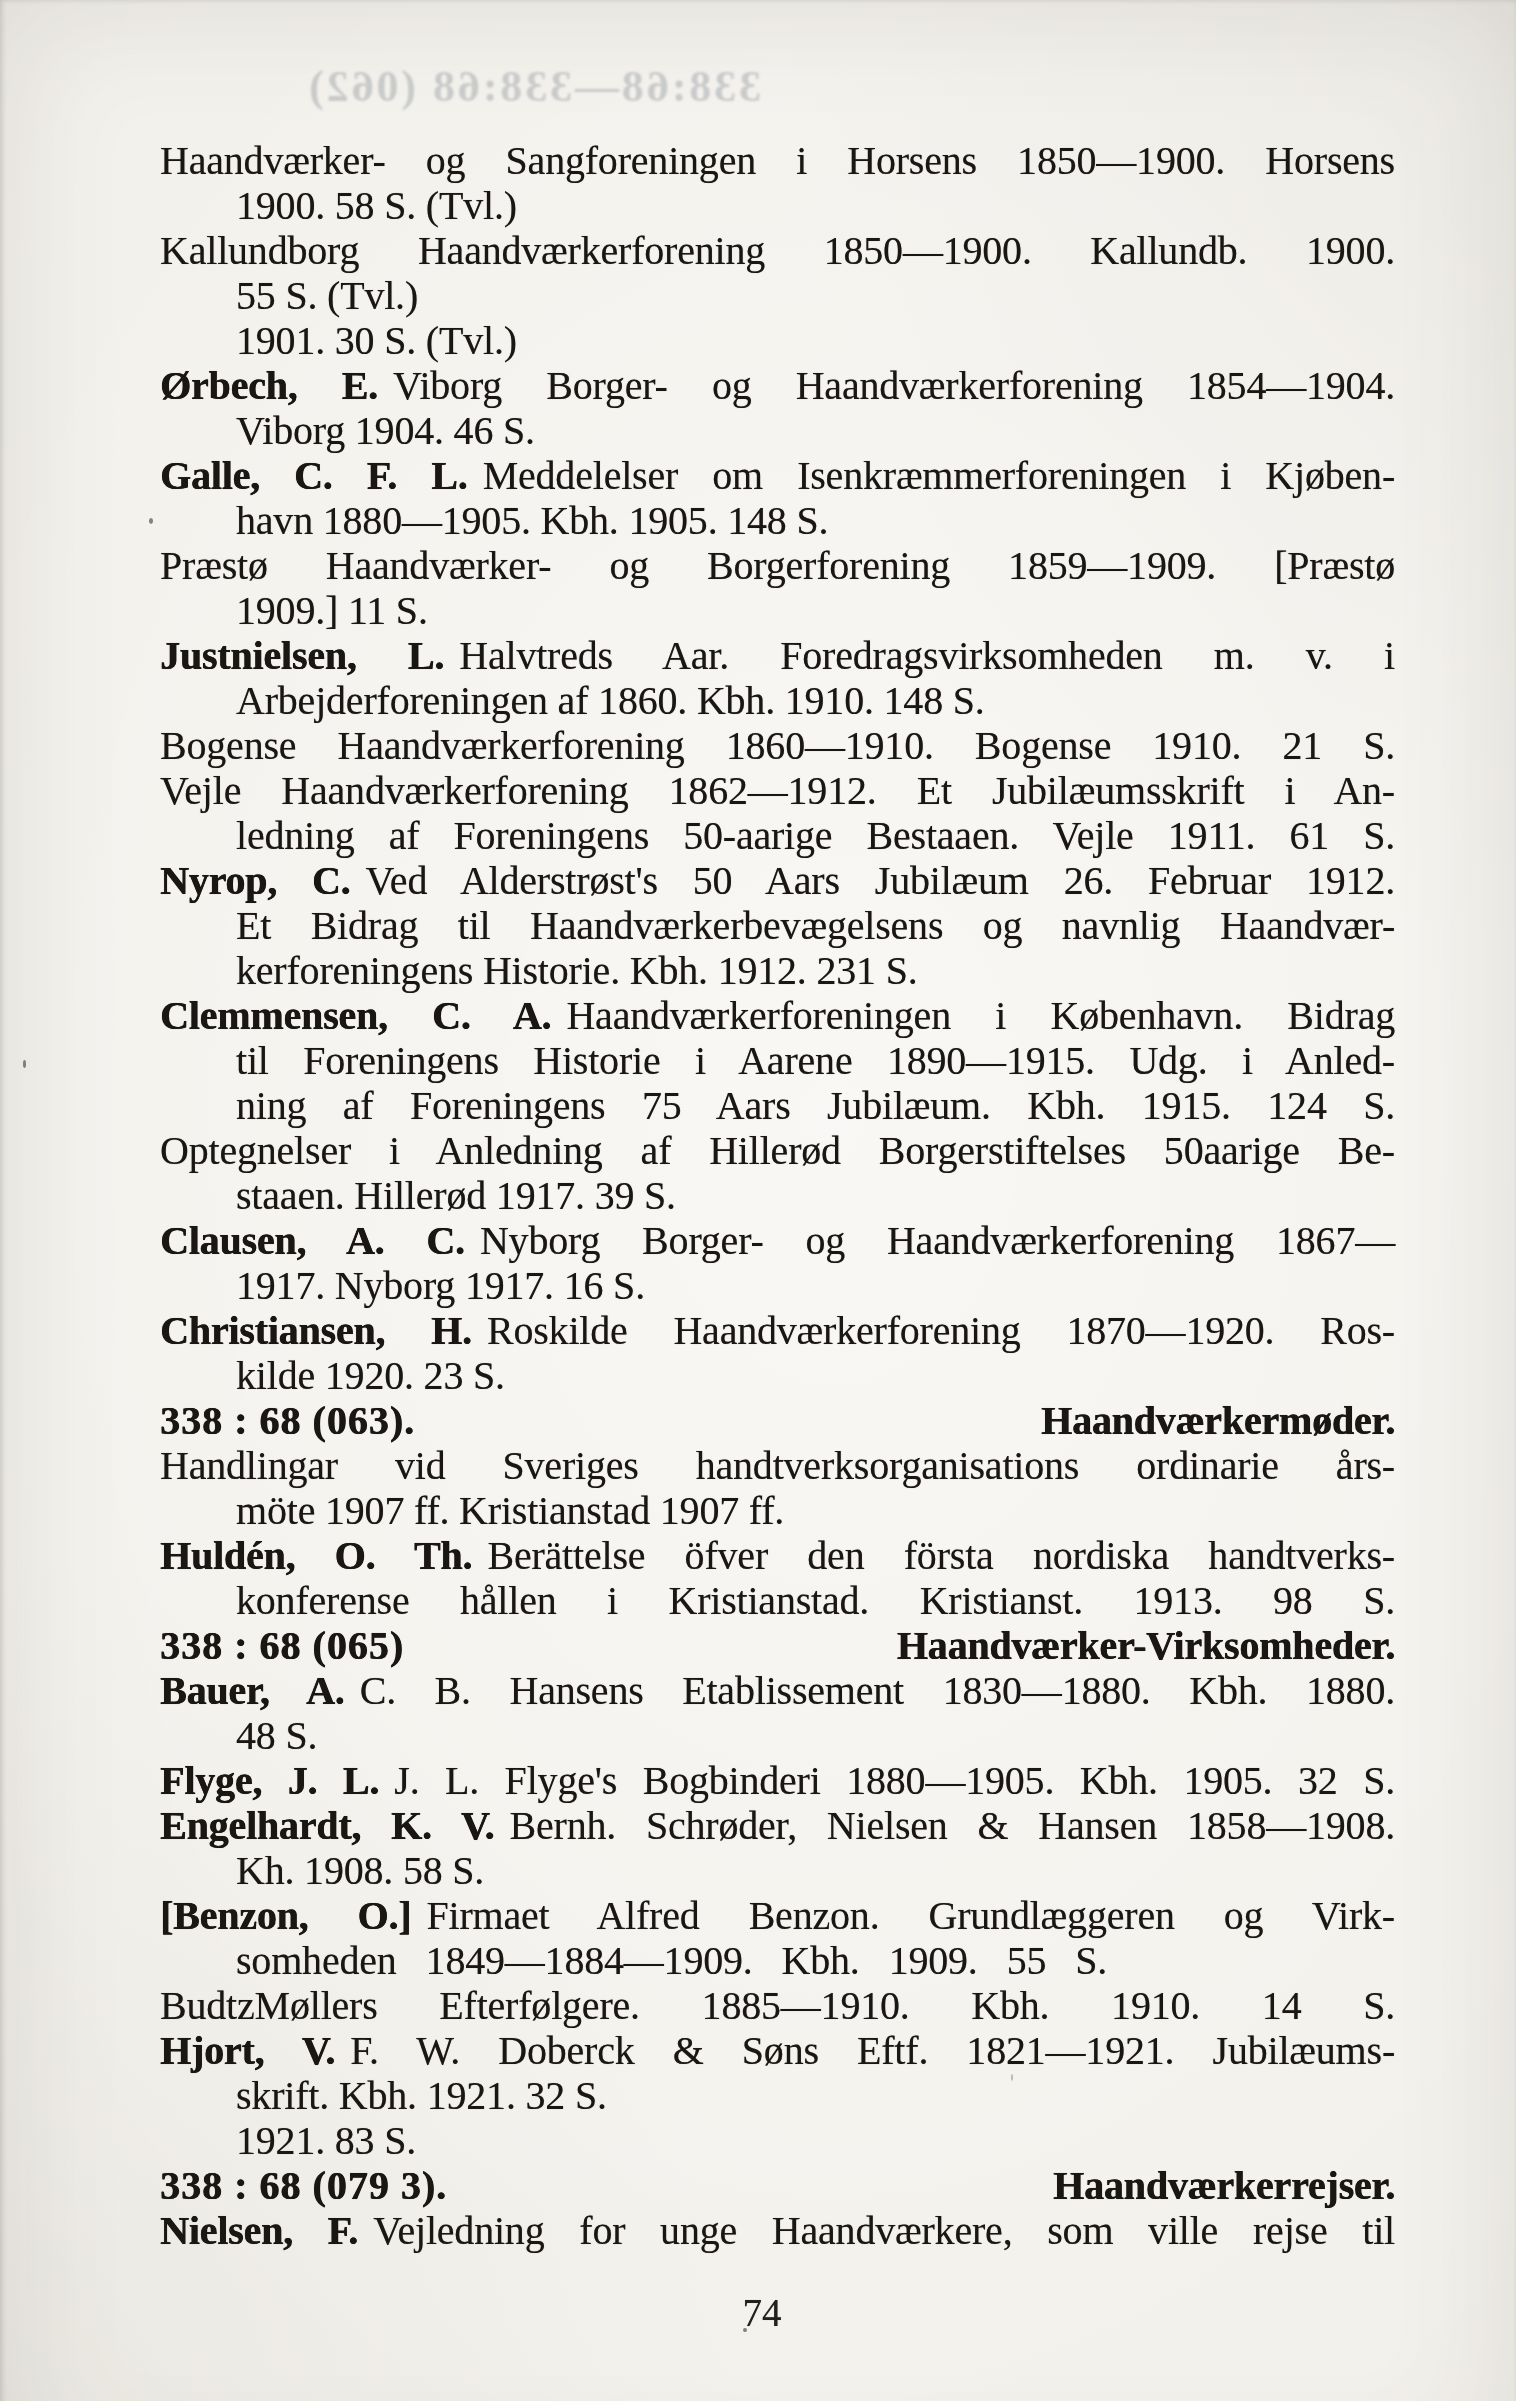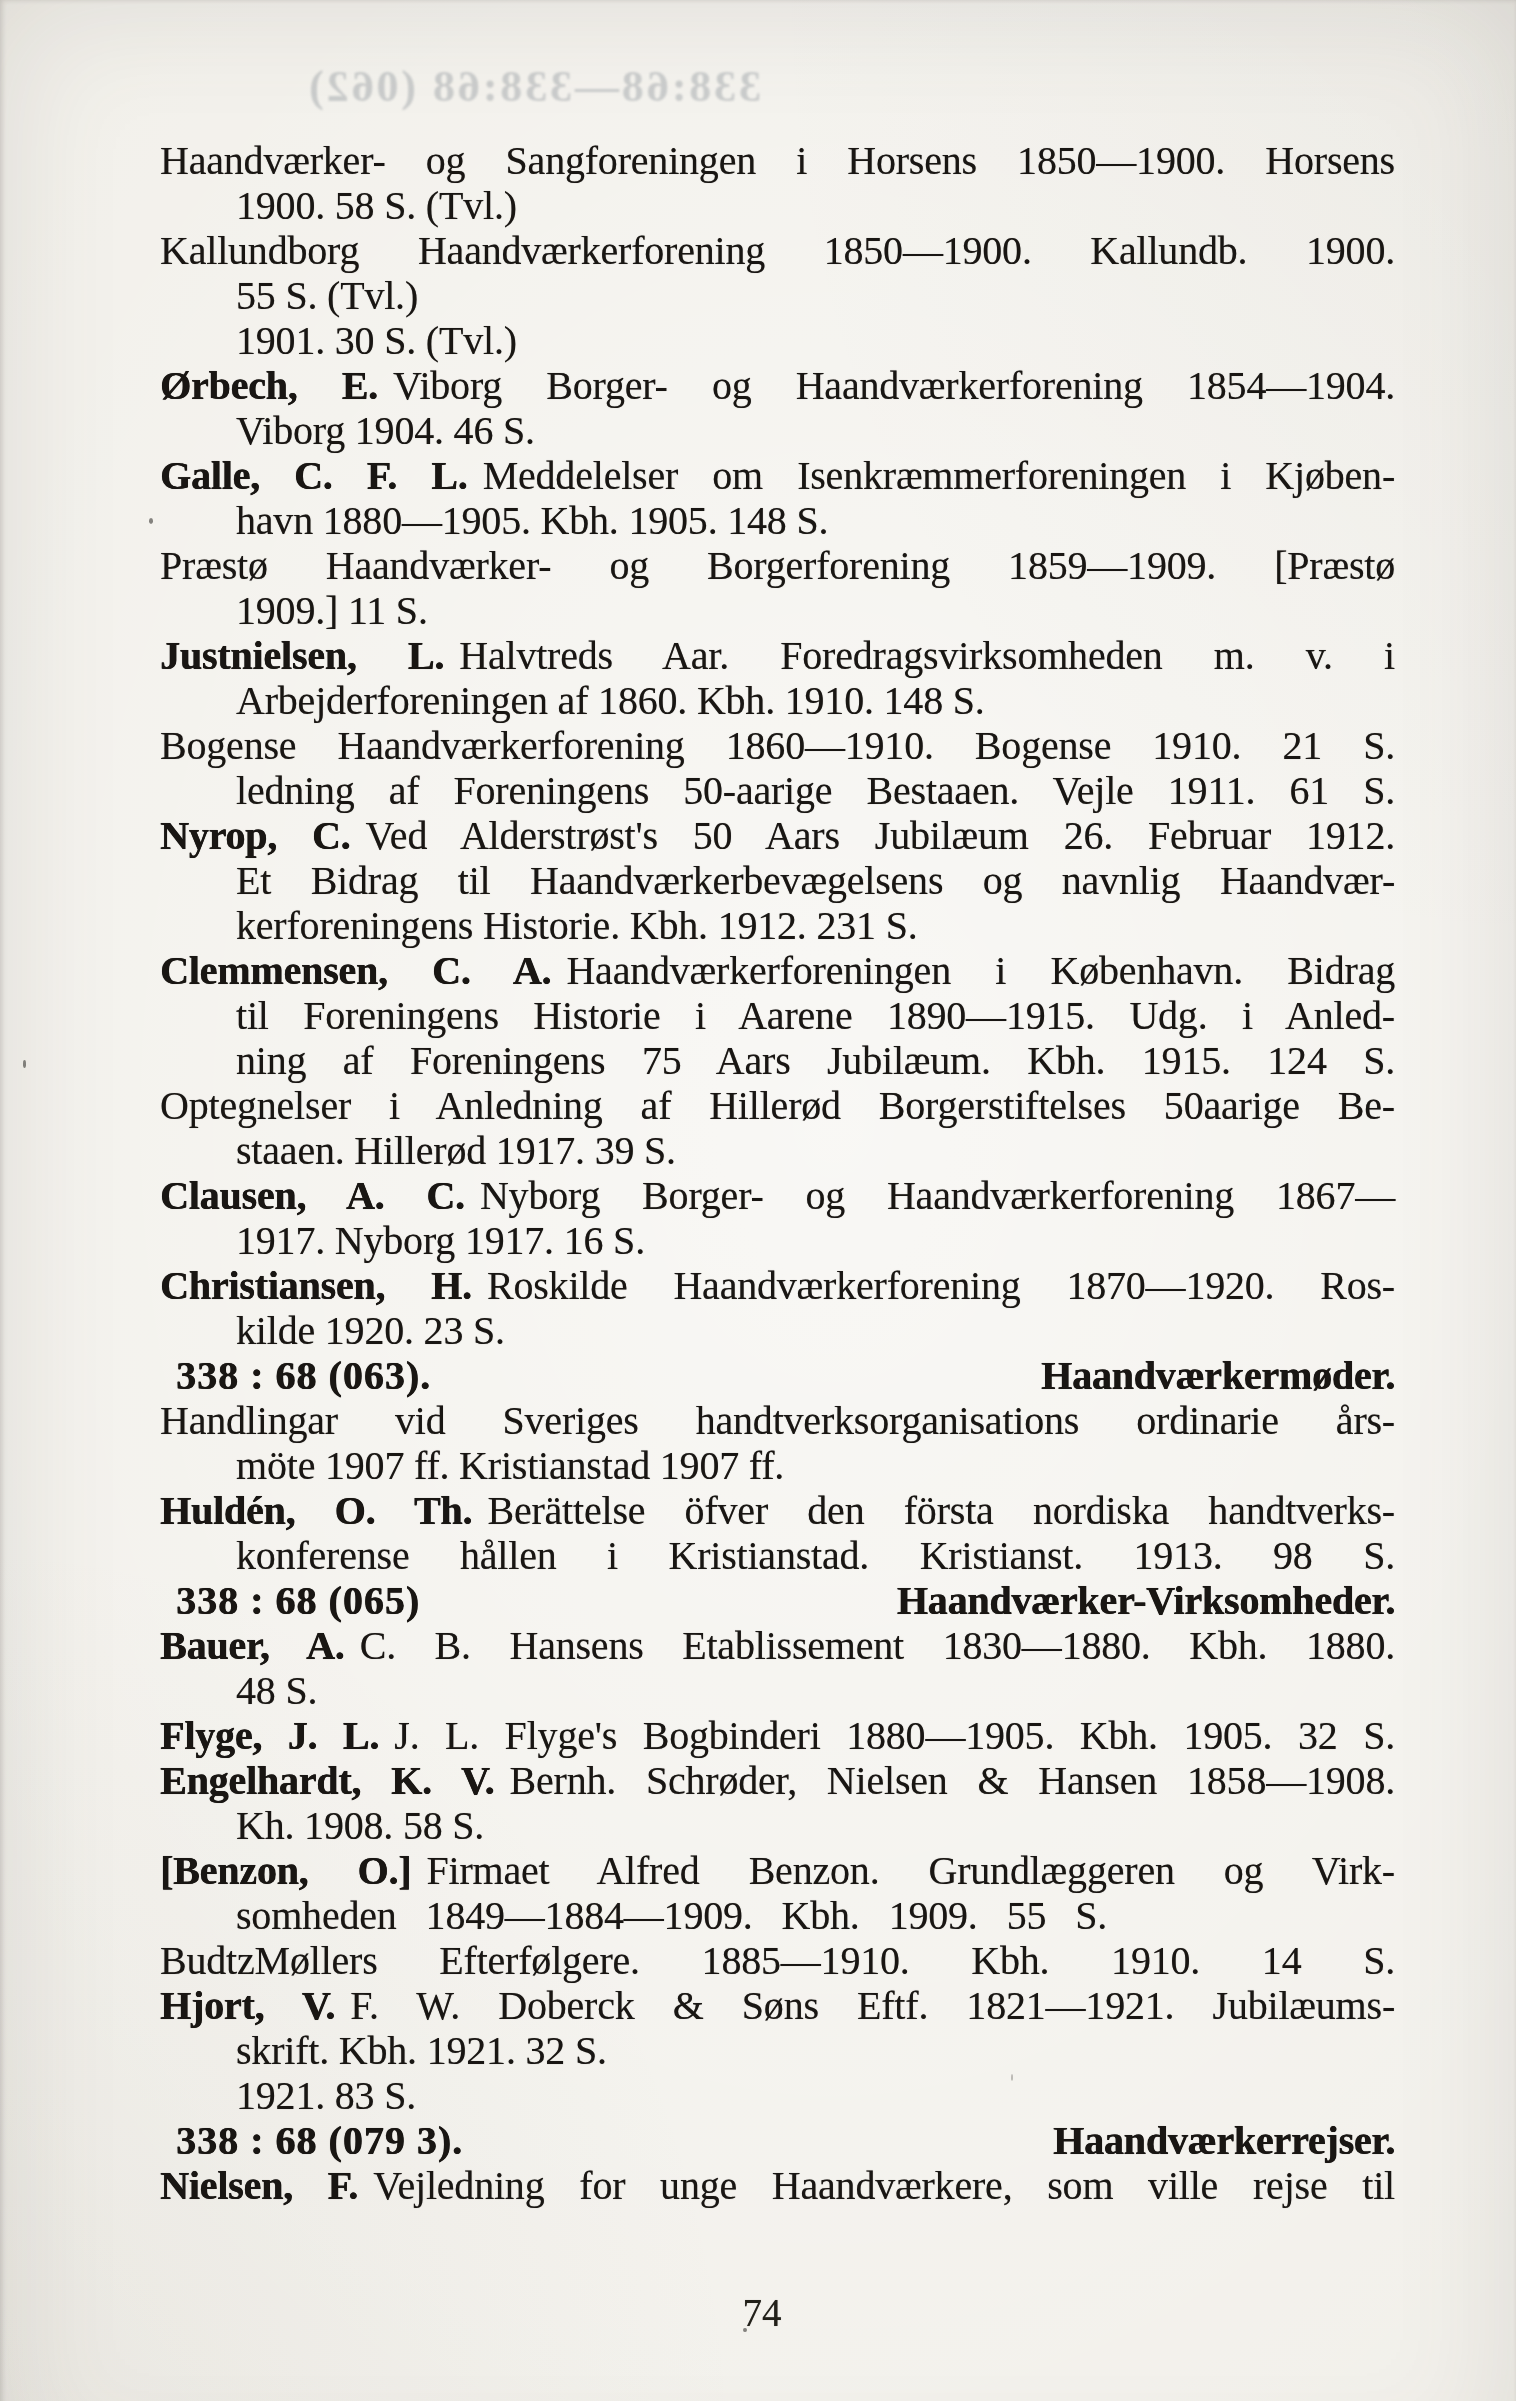--- a/index.html
+++ b/index.html
@@ -59,21 +59,20 @@
   .author {
     font-weight: 700;
     margin-right: 0.38em;
     text-shadow: 0.4px 0 0 currentColor, 0 0 0.7px rgba(25,22,19,0.55);
   }
   .heading-row {
     display: flex;
     justify-content: space-between;
     align-items: baseline;
     font-weight: 700;
-    margin-left: 16px;
   }
   .heading-row .code {
     letter-spacing: 1px;
     text-shadow: 0.6px 0 0 currentColor, 0 0 0.7px rgba(25,22,19,0.55);
   }
   .heading-row .title {
     text-shadow: 0.5px 0 0 currentColor, 0 0 0.7px rgba(25,22,19,0.55);
   }
   .page-number {
     position: absolute;
@@ -126,20 +125,21 @@
         <div class="line ind">1909.] 11 S.</div>
       </div>
       <div class="entry">
         <div class="line j"><span class="author">Justnielsen, L.</span>Halvtreds Aar. Foredragsvirksomheden m. v. i</div>
         <div class="line ind">Arbejderforeningen af 1860. Kbh. 1910. 148 S.</div>
       </div>
       <div class="entry">
         <div class="line j">Bogense Haandværkerforening 1860—1910. Bogense 1910. 21 S.</div>
       </div>
       <div class="entry">
+        <div class="line j">Vejle Haandværkerforening 1862—1912. Et Jubilæumsskrift i An-</div>
         <div class="line ind j">ledning af Foreningens 50-aarige Bestaaen. Vejle 1911. 61 S.</div>
       </div>
       <div class="entry">
         <div class="line j"><span class="author">Nyrop, C.</span>Ved Alderstrøst's 50 Aars Jubilæum 26. Februar 1912.</div>
         <div class="line ind j">Et Bidrag til Haandværkerbevægelsens og navnlig Haandvær-</div>
         <div class="line ind">kerforeningens Historie. Kbh. 1912. 231 S.</div>
       </div>
       <div class="entry">
         <div class="line j"><span class="author">Clemmensen, C. A.</span>Haandværkerforeningen i København. Bidrag</div>
         <div class="line ind j">til Foreningens Historie i Aarene 1890—1915. Udg. i Anled-</div>

